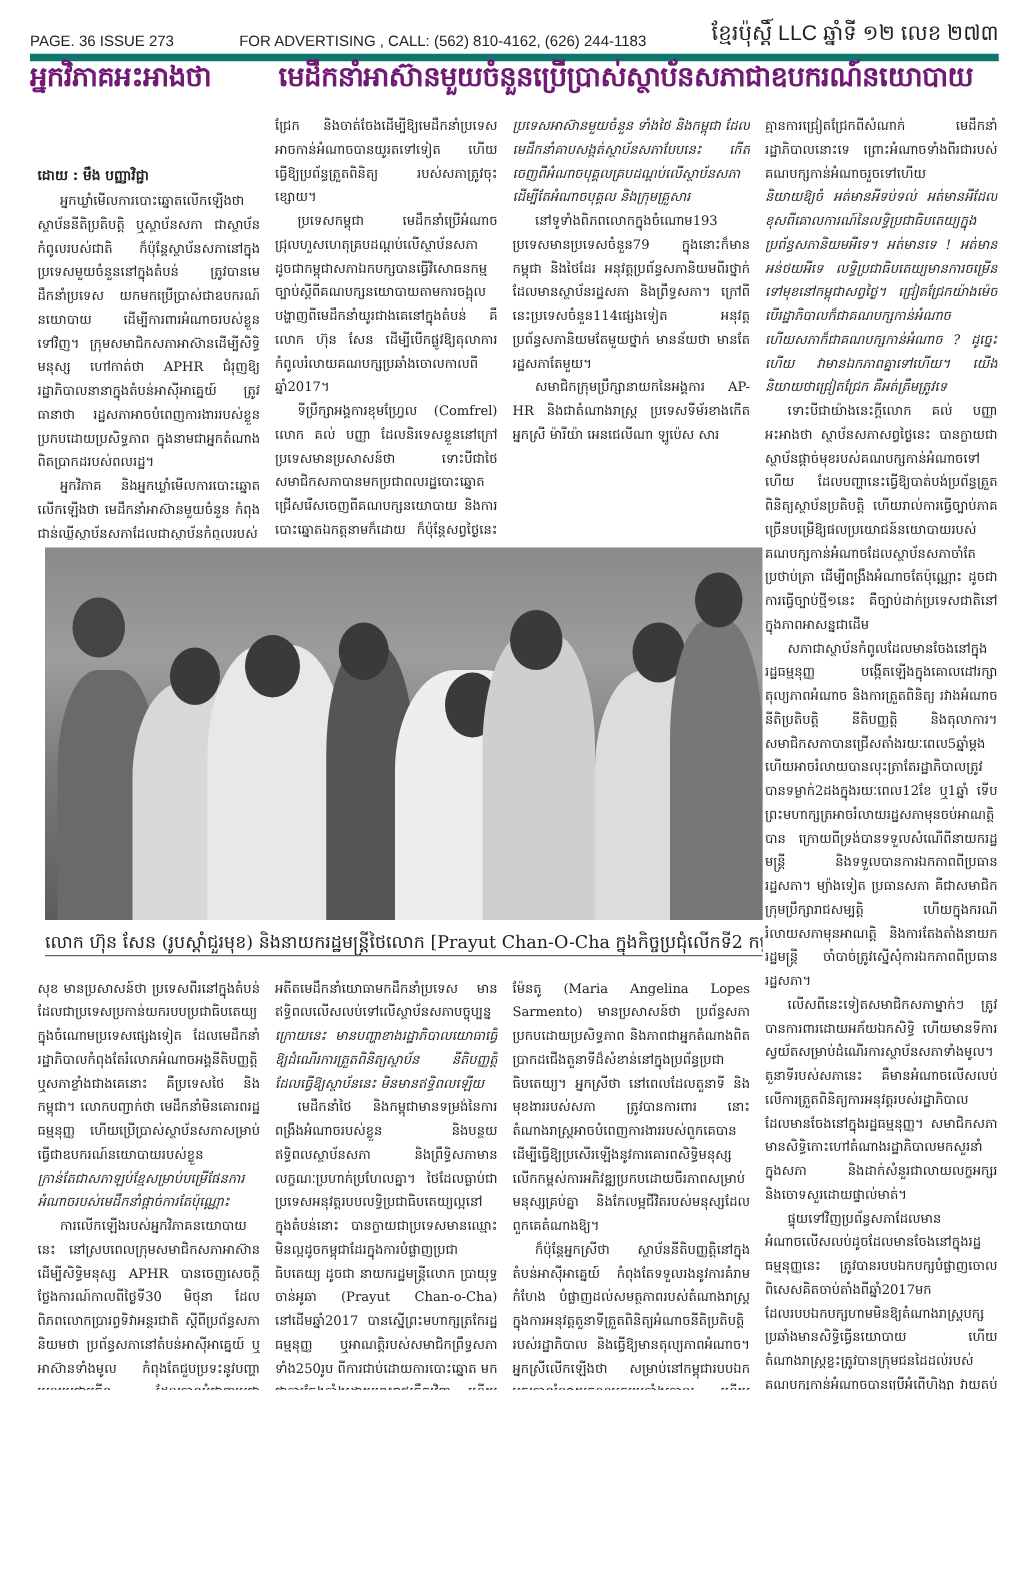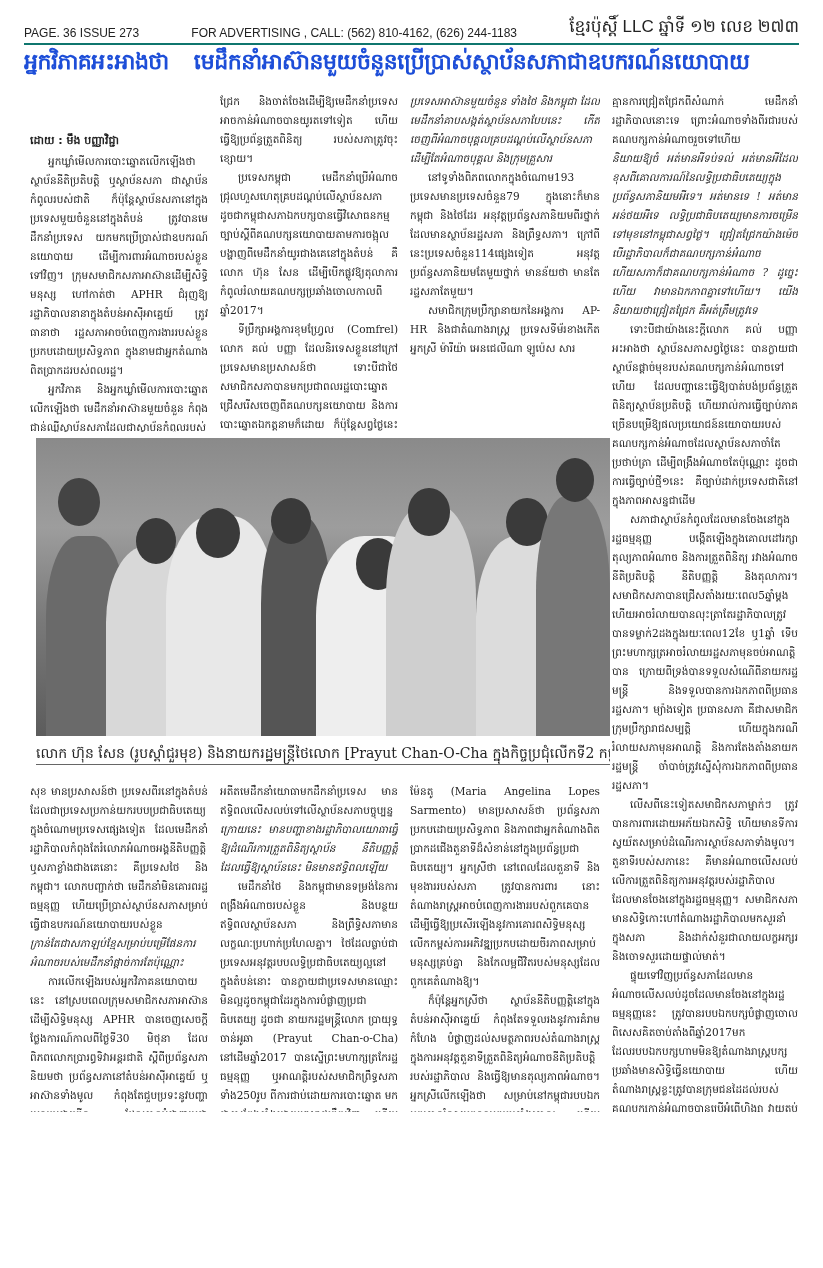--- a/index.html
+++ b/index.html
@@ -1,26 +1,26 @@
 <!DOCTYPE html>
 <html><head>
 <meta charset="utf-8">
 <style>
   html, body { margin:0; padding:0; background:#ffffff; }
   body { width:823px; height:1268px; position:relative; overflow:hidden;
          font-family:"DejaVu Serif", serif; color:#1a1a1a; }
   .masthead { position:absolute; left:24px; right:24px; top:22px; height:18px;
               display:flex; justify-content:space-between; align-items:flex-end;
               font-family:"Liberation Sans", sans-serif; font-size:12px; color:#222;
-              border-bottom:2px solid #0f766e; padding-bottom:3px; }
+              border-bottom:6px solid #0f766e; padding-bottom:3px; }
   .masthead .right { font-size:17px; }
   .headline { position:absolute; left:24px; right:24px; top:44px; height:40px;
-              display:flex; align-items:center; gap:25px;
+              display:flex; align-items:center; gap:54px;
               font-family:"DejaVu Sans", sans-serif; font-weight:bold;
-              font-size:22px; color:#1d4ed8; white-space:nowrap; overflow:hidden;
+              font-size:22px; color:#701a75; white-space:nowrap; overflow:hidden;
               letter-spacing:-0.5px; }
   .col { position:absolute; font-size:10.5px; line-height:19px; text-align:justify;
          color:#222; overflow:hidden; }
   .col p { margin:0; text-indent:18px; }
   .col p.noindent { text-indent:0; }
   .col em { font-style:italic; }
   .byline { font-weight:bold; font-family:"DejaVu Sans", sans-serif; font-size:11px; margin-bottom:2px;margin-top:39px; }
   .c1 { left:30px; width:178px; }
   .c2 { left:220px; width:178px; }
   .c3 { left:410px; width:190px; }

